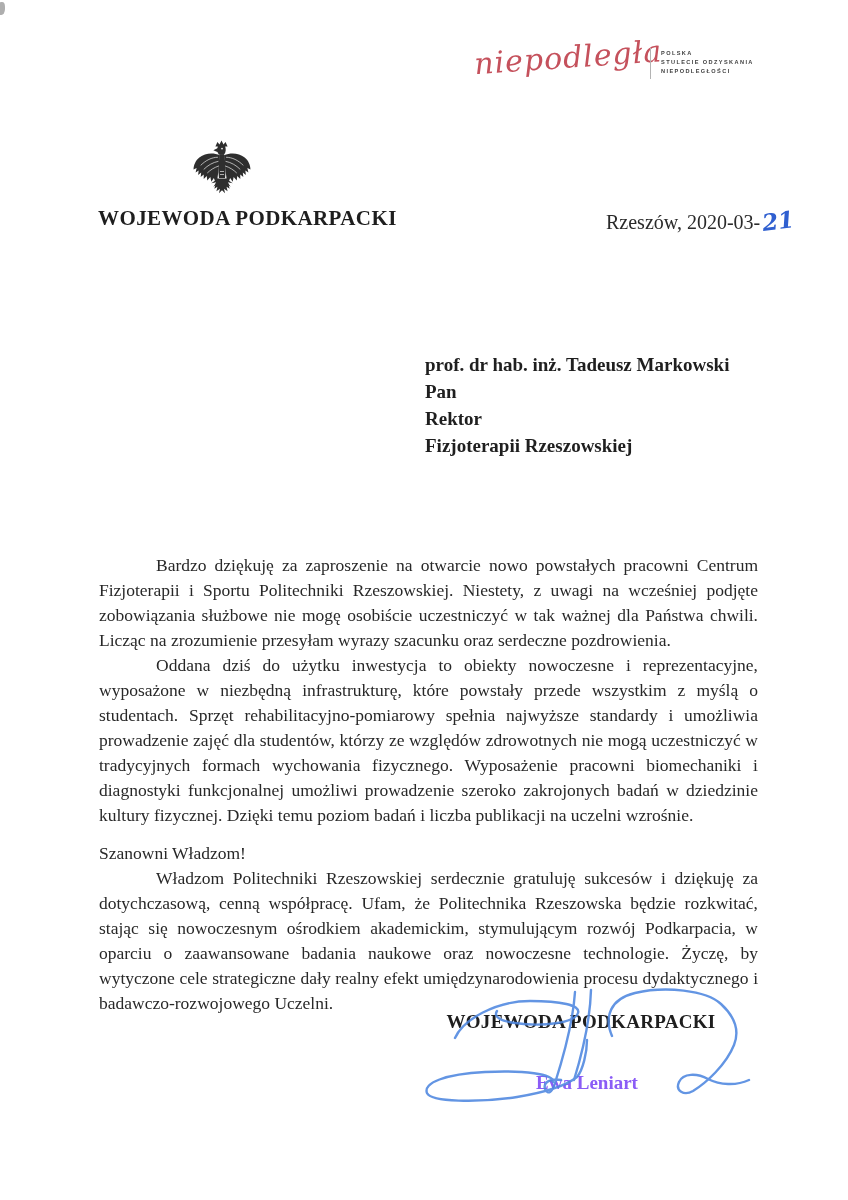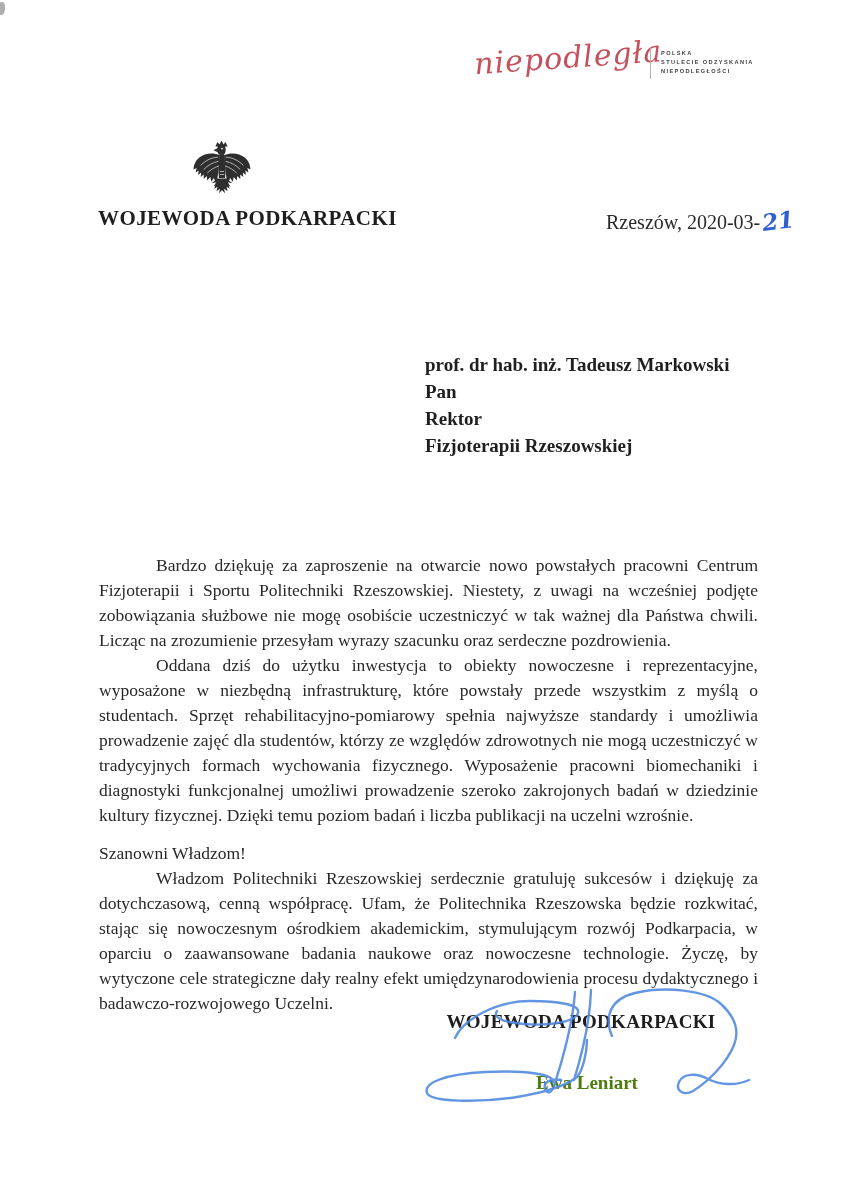--- a/index.html
+++ b/index.html
@@ -66,21 +66,21 @@
   .letter-body p.indent { text-indent:57px; }
   .letter-body p.gap-before { margin-top:13px; }
 
   
   .sig-title {
     position:absolute; left:381px; top:1011px; width:400px; text-align:center;
     font-size:19px; font-weight:bold; letter-spacing:0.3px; color:#1e1e1e;
   }
   .sig-name {
     position:absolute; left:387px; top:1072px; width:400px; text-align:center;
-    font-size:19px; font-weight:bold; color:#4d7c0f;
+    font-size:19px; font-weight:bold; color:#8b5cf6;
   }
   .signature-ink {
     position:absolute; left:405px; top:982px; width:400px; height:145px;
     z-index:5; pointer-events:none;
   }
 </style>
 </head>
 <body>
 
 <div class="page">

